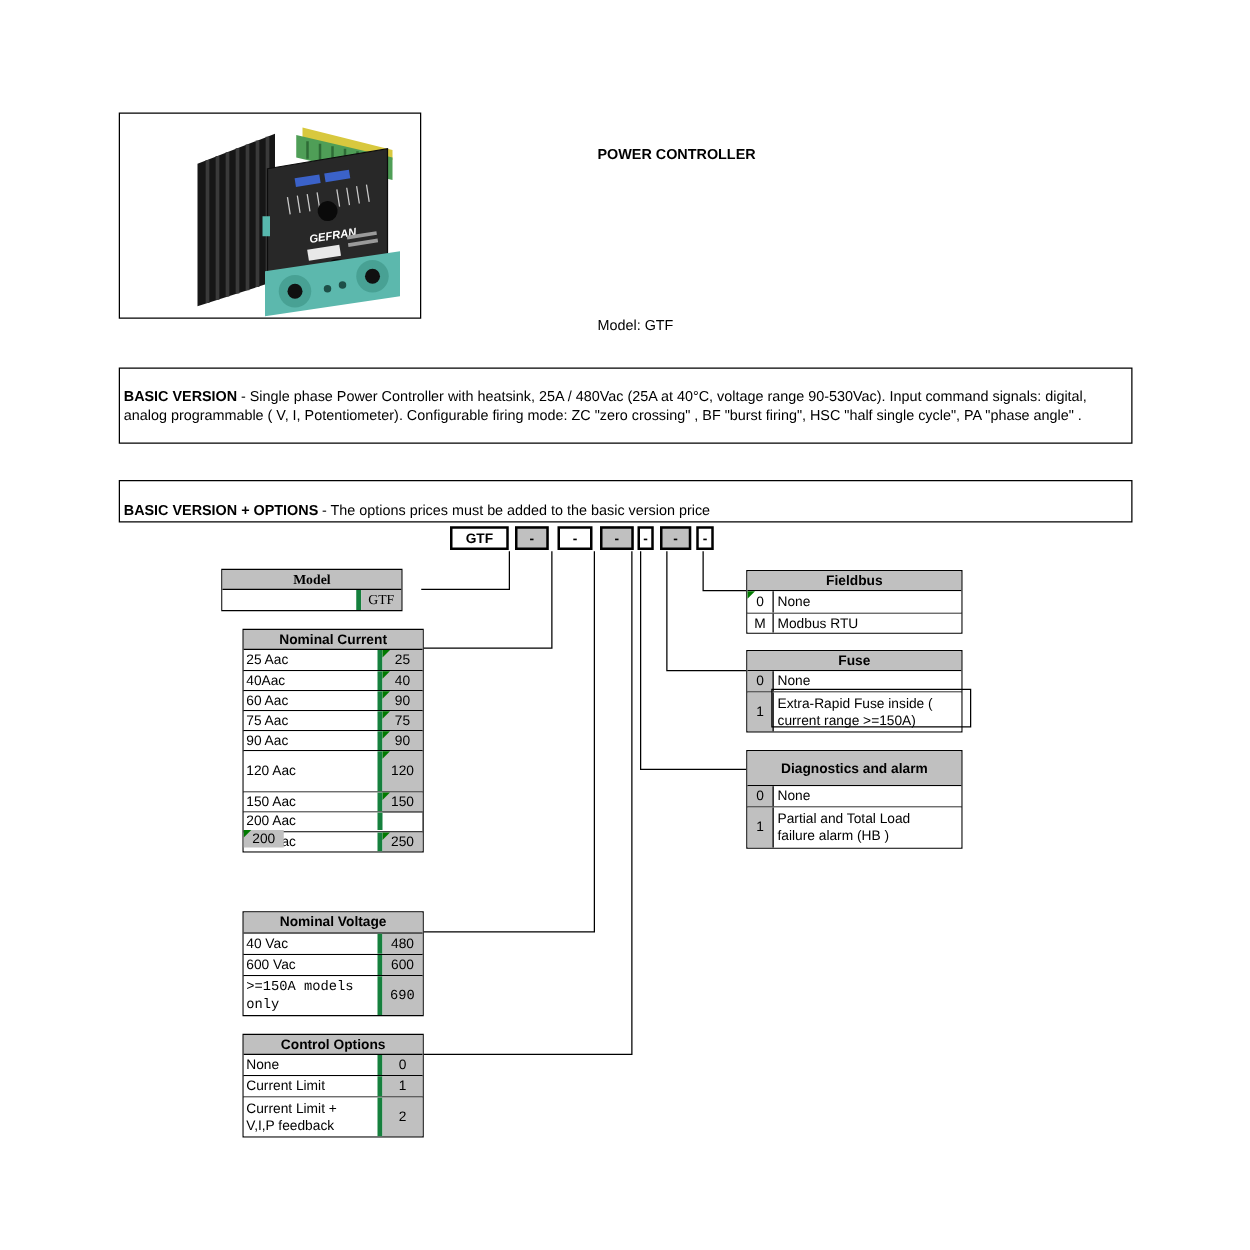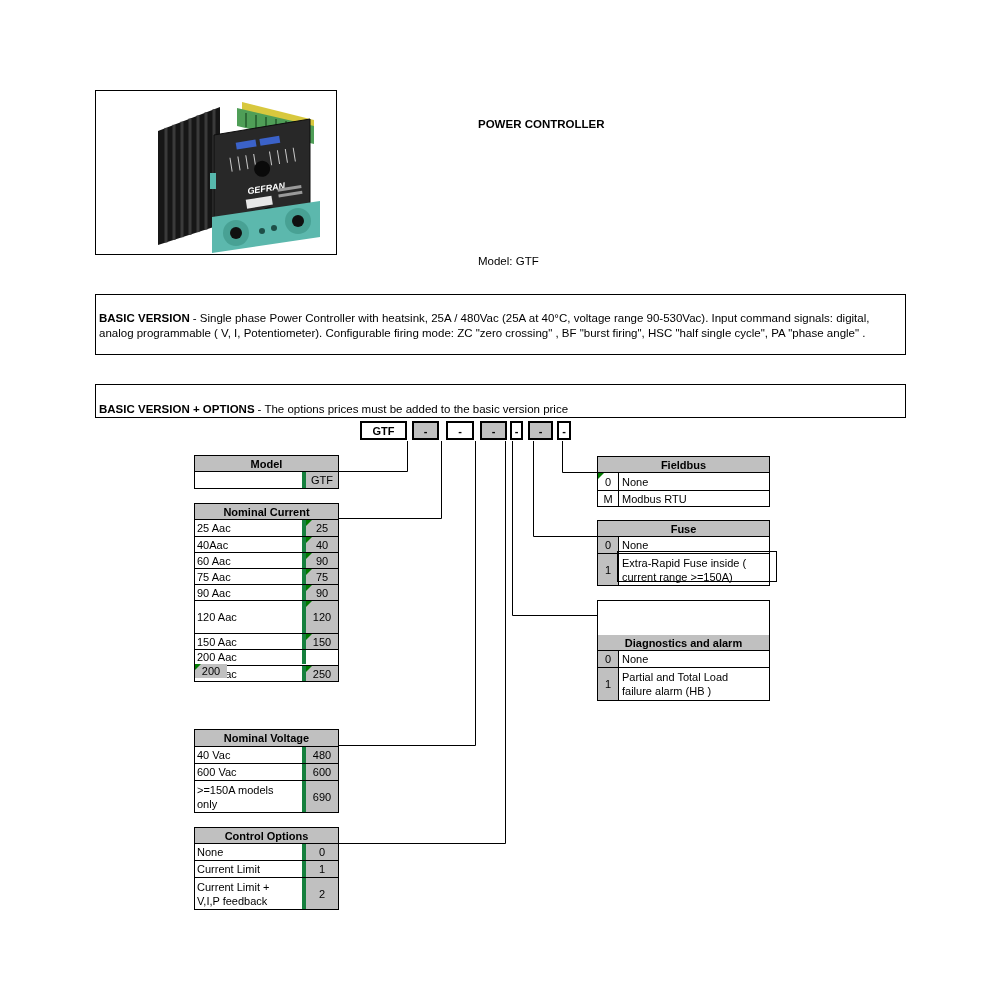--- a/index.html
+++ b/index.html
@@ -145,21 +145,21 @@
       <path d="M407.5 441 V471.5 H337"></path>
       <path d="M441.5 441 V518.5 H337"></path>
       <path d="M475.5 441 V745.5 H337"></path>
       <path d="M505.5 441 V843.5 H337"></path>
       <path d="M512.5 441 V615.5 H597"></path>
       <path d="M533.5 441 V536.5 H597"></path>
       <path d="M562.5 441 V472.5 H597"></path>
     </g>
   </svg>
 
-  <div class="tbl lt" style="left:194px;top:455px;">
+  <div class="tbl lt" style="left:177px;top:455px;font-family:Liberation Serif, serif;">
     <div class="th" style="height:16px;">Model</div>
     <div class="tr" style="height:16px;">
       <div class="td desc"></div>
       <div class="td code">GTF</div>
     </div>
   </div>
 
   <div class="tbl lt" style="left:194px;top:503px;">
     <div class="th" style="height:16px;">Nominal Current</div>
     <div class="tr" style="height:16px;">
@@ -203,21 +203,21 @@
   <div class="tbl lt" style="left:194px;top:729px;">
     <div class="th" style="height:17px;">Nominal Voltage</div>
     <div class="tr" style="height:16px;">
       <div class="td desc">40 Vac</div>
       <div class="td code">480</div>
     </div>
     <div class="tr" style="height:17px;">
       <div class="td desc">600 Vac</div>
       <div class="td code">600</div>
     </div>
-    <div class="tr" style="height:32px;">
+    <div class="tr" style="height:32px;font-family:Liberation Mono, monospace;">
       <div class="td desc">&gt;=150A models
 only</div>
       <div class="td code">690</div>
     </div>
   </div>
 
   <div class="tbl lt" style="left:194px;top:827px;">
     <div class="th" style="height:16px;">Control Options</div>
     <div class="tr" style="height:16px;">
       <div class="td desc">None</div>
@@ -254,21 +254,21 @@
     </div>
     <div class="tr" style="height:32px;">
       <div class="td code">1</div>
       <div class="td desc">Extra-Rapid Fuse inside (
 current range &gt;=150A)</div>
     </div>
   </div>
   <div id="fuse-extra-box"></div>
 
   <div class="tbl rt gray-codes" style="left:597px;top:600px;">
-    <div class="th" style="height:16px;margin-top:34px;">Diagnostics and alarm</div>
+    <div class="th" style="height:28px;">Diagnostics and alarm</div>
     <div class="tr" style="height:16px;">
       <div class="td code">0</div>
       <div class="td desc">None</div>
     </div>
     <div class="tr" style="height:33px;">
       <div class="td code">1</div>
       <div class="td desc">Partial and Total Load
 failure alarm (HB )</div>
     </div>
   </div>

